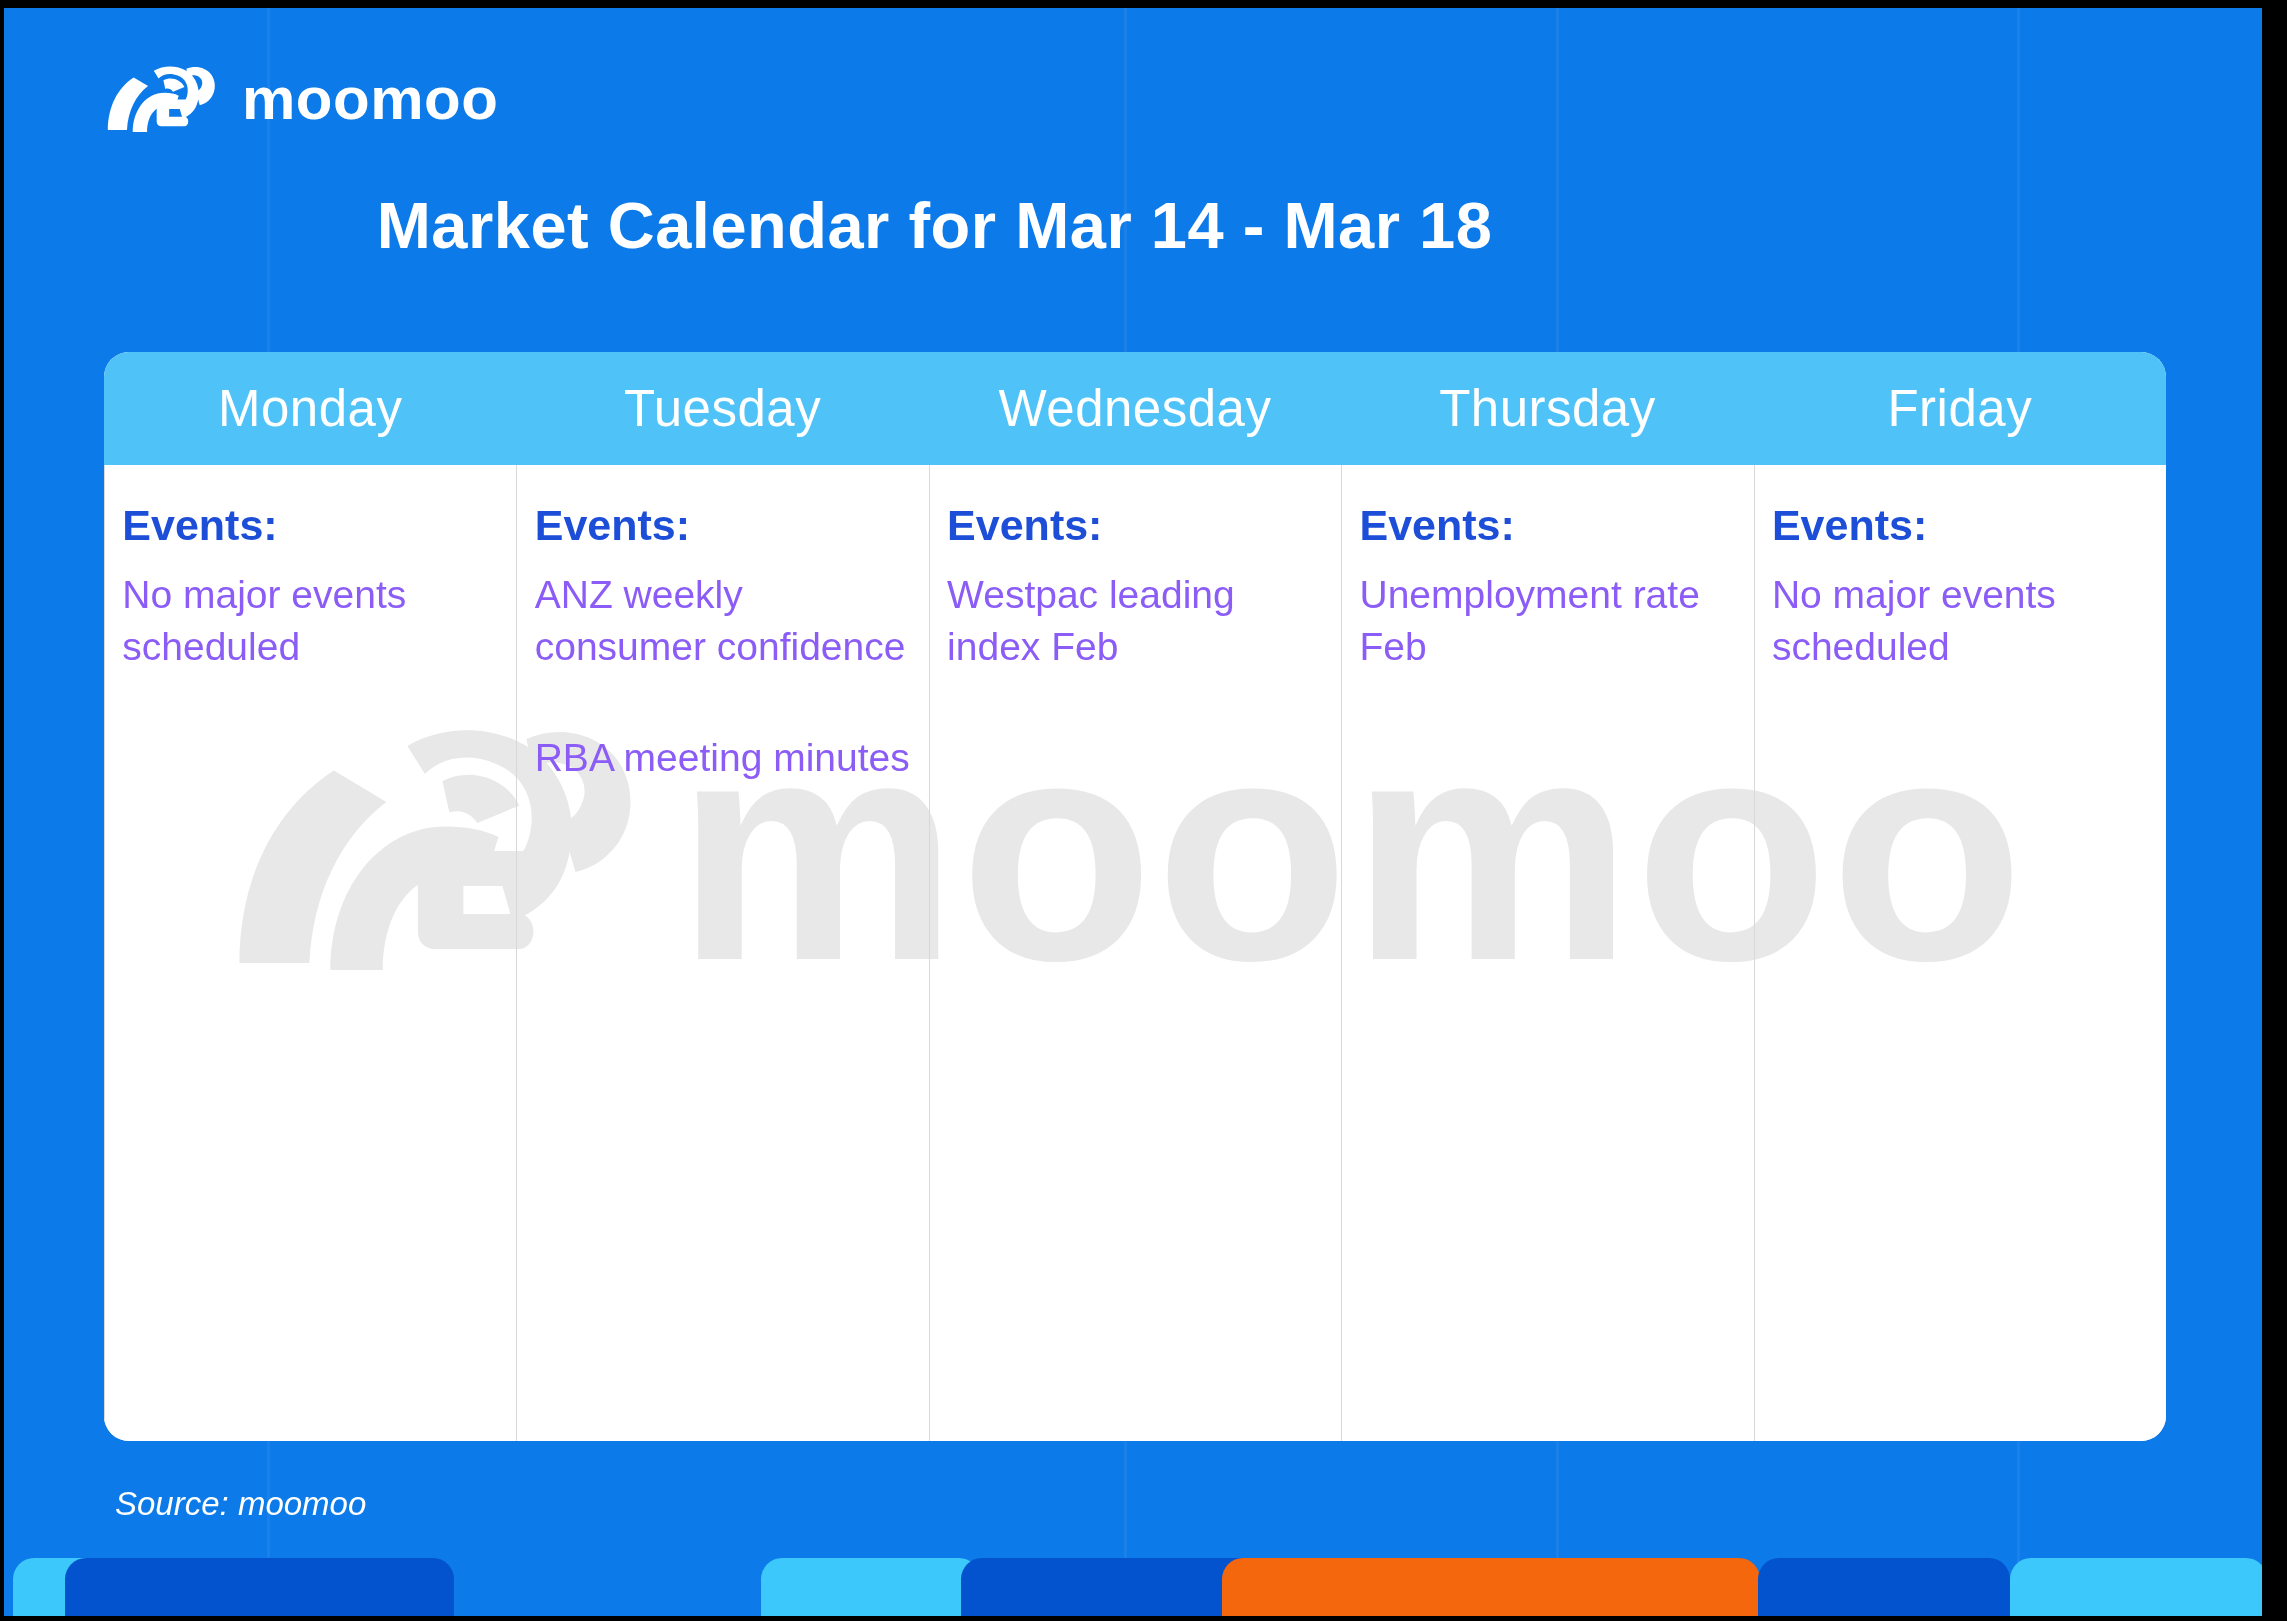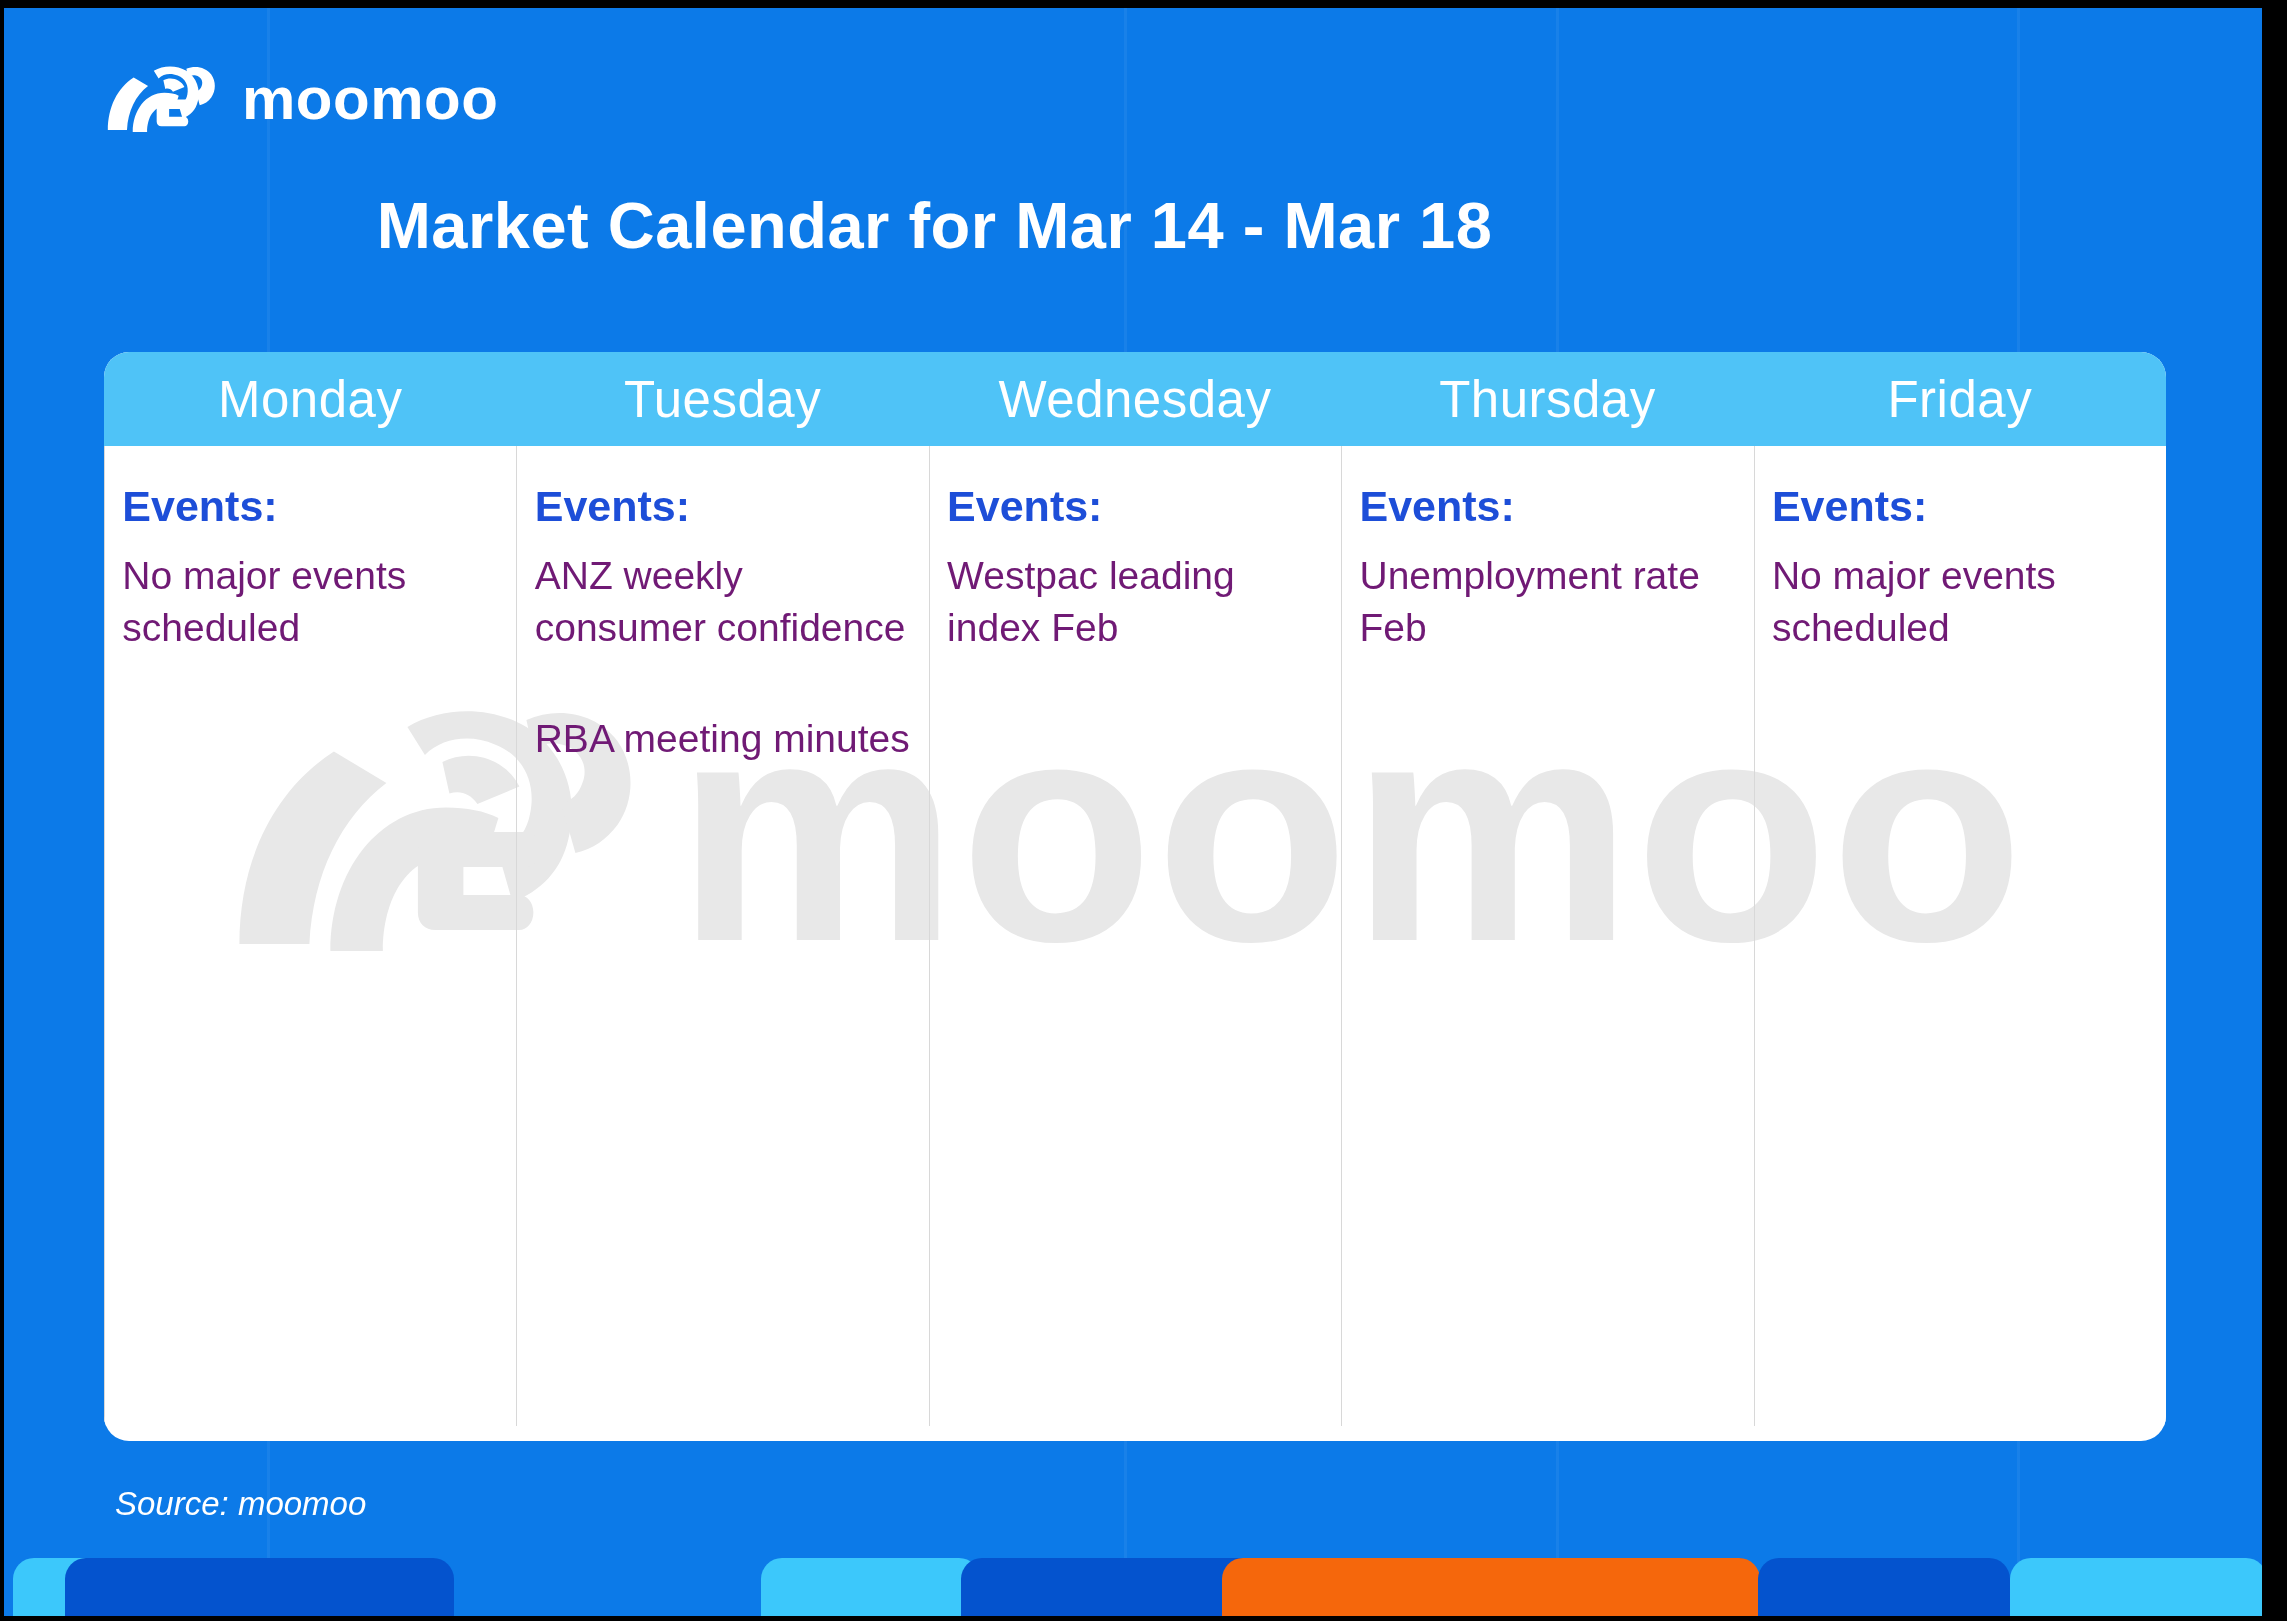--- a/index.html
+++ b/index.html
@@ -85,21 +85,21 @@
     width: 2062px;
     height: 1089px;
     border-radius: 25px;
     overflow: hidden;
     background: #ffffff;
     z-index: 10;
   }
 
   #day-header-row {
     display: flex;
-    height: 94px;
+    height: 113px;
     background: #4FC3F7;
   }
   .day-header {
     flex: 1 1 0;
     display: flex;
     align-items: center;
     justify-content: center;
     color: #ffffff;
     font-size: 51px;
     font-weight: 400;
@@ -152,21 +152,21 @@
   .day-column:first-child { border-left: none; padding-left: 13.4px; }
 
   .events-label {
     color: #1d4ed8;
     font-size: 43px;
     font-weight: 700;
     margin: 0 0 21px 0;
     line-height: 1.05;
   }
   .event-item {
-    color: #701a75;
+    color: #8b5cf6;
     font-size: 39px;
     font-weight: 400;
     line-height: 1.32;
     margin: 0 0 60px 0;
     padding-right: 15.4px;
     white-space: pre-line;
   }
   .event-item:last-child { margin-bottom: 0; }
 
   

